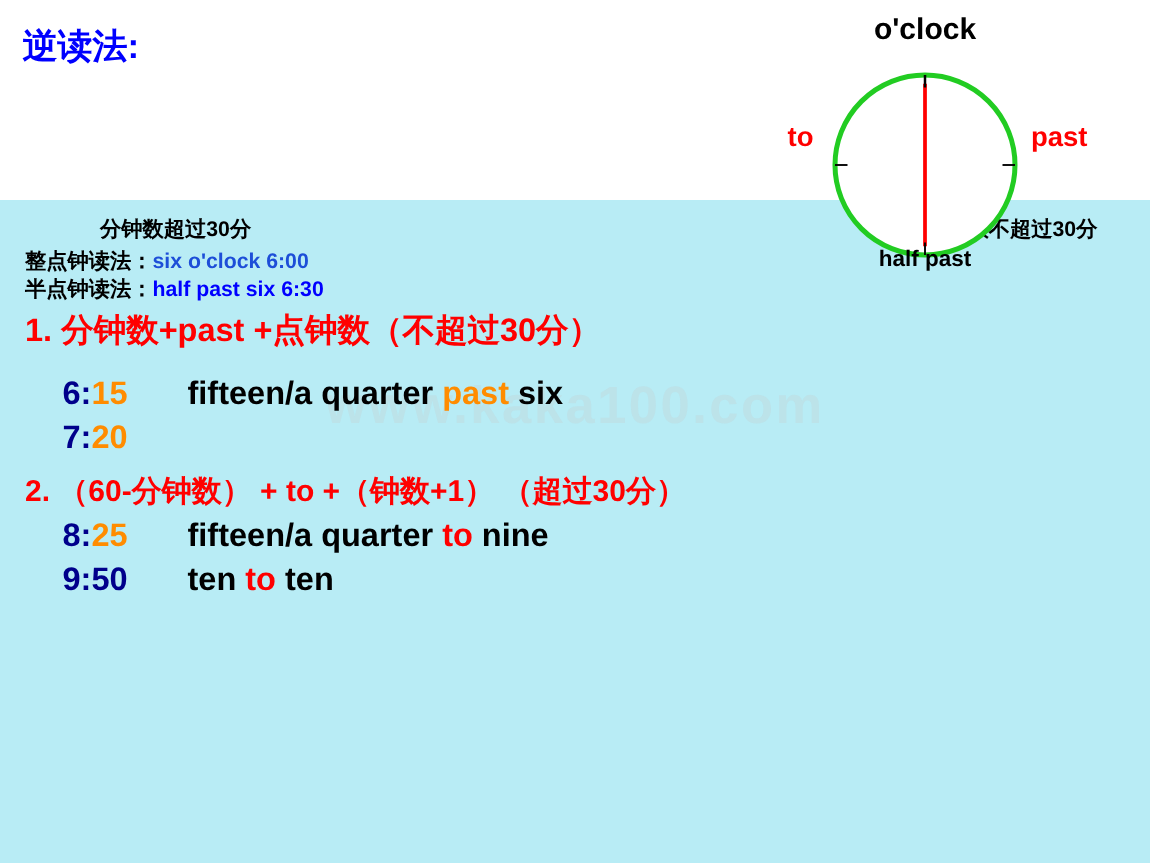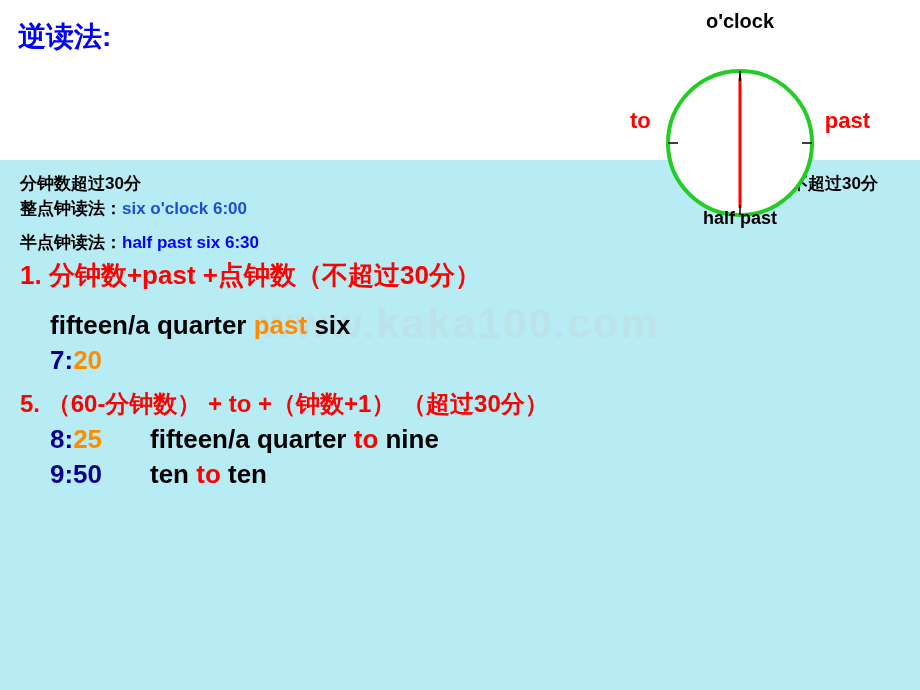--- a/index.html
+++ b/index.html
@@ -21,24 +21,24 @@
     }
     .clock-area {
       position: absolute;
       top: 10px;
       right: 40px;
       width: 280px;
       height: 230px;
     }
     .clock-label-oclock {
       text-align: center;
-      font-size: 20px;
+      font-size: 24px;
       font-weight: bold;
       color: black;
-      margin-bottom: 20px;
+      margin-bottom: 4px;
     }
 
     .time-row {
       display: flex;
       align-items: baseline;
       margin-bottom: 4px;
       padding-left: 30px;
     }
     .time-num {
       font-size: 26px;
@@ -136,46 +136,47 @@
     <div style="position:absolute; top:55px; right:10px; font-size:22px; font-weight:bold; color:red; z-index:6;">past</div>
 
     <div style="position:absolute; bottom:4px; left:50%; transform:translateX(-50%); font-size:18px; font-weight:bold; color:black; z-index:6; white-space:nowrap;">half past</div>
   </div>
 </div>
 
 <div class="foreground" style="z-index:5;">
 
   <div style="display:flex; justify-content:space-between; margin-bottom:4px;">
     <div style="width:350px;">
-      <div style="font-size:17px; font-weight:bold; color:black; ">分钟数超过30分</div>
+      <div style="font-size:17px; font-weight:bold; color:black; margin-left:60px;">分钟数超过30分</div>
       <div style="font-size:17px; font-weight:bold; color:black; margin-top:2px;">
         <span>整点钟读法：</span><span style="color:#1d4ed8;">six o'clock   6:00</span>
       </div>
-      <div style="font-size:17px; font-weight:bold; color:black; margin-top:11px;">
+      <div style="font-size:17px; font-weight:bold; color:black; margin-top:0;">
         <span>半点钟读法：</span><span style="color:blue;">half past six 6:30</span>
       </div>
     </div>
     <div style="width:160px; font-size:17px; font-weight:bold; color:black; text-align:left; padding-right:10px;">分钟数不超过30分</div>
   </div>
 
   <div style="font-size:26px; font-weight:bold; color:red; margin-top:4px; margin-bottom:17px;">
     <span>1. 分钟数+past +点钟数（不超过30分）</span>
   </div>
 
   <div class="time-row">
+    <div class="time-num">6:<span style="color:darkorange;">15</span></div>
     <div class="time-text">fifteen/a quarter <span class="orange">past</span> six</div>
   </div>
   <div class="time-row">
     <div class="time-num">7:<span style="color:darkorange;text-align:right;">20</span></div>
   </div>
   <div class="time-row">
   </div>
 
   <div style="font-size:24px; font-weight:bold; color:red; margin-top:8px; margin-bottom:4px;">
-    <span>5. （60-分钟数） + to +（钟数+1） （超过30分）</span>
+    <span>2. （60-分钟数） + to +（钟数+1） （超过30分）</span>
   </div>
 
   <div class="time-row">
     <div class="time-num">8:<span style="color:darkorange;">25</span></div>
     <div class="time-text">fifteen/a quarter <span style="color:red;">to</span> nine</div>
   </div>
   <div class="time-row">
     <div class="time-num">9:50</div>
     <div class="time-text">ten <span style="color:red;">to</span> ten</div>
   </div>

